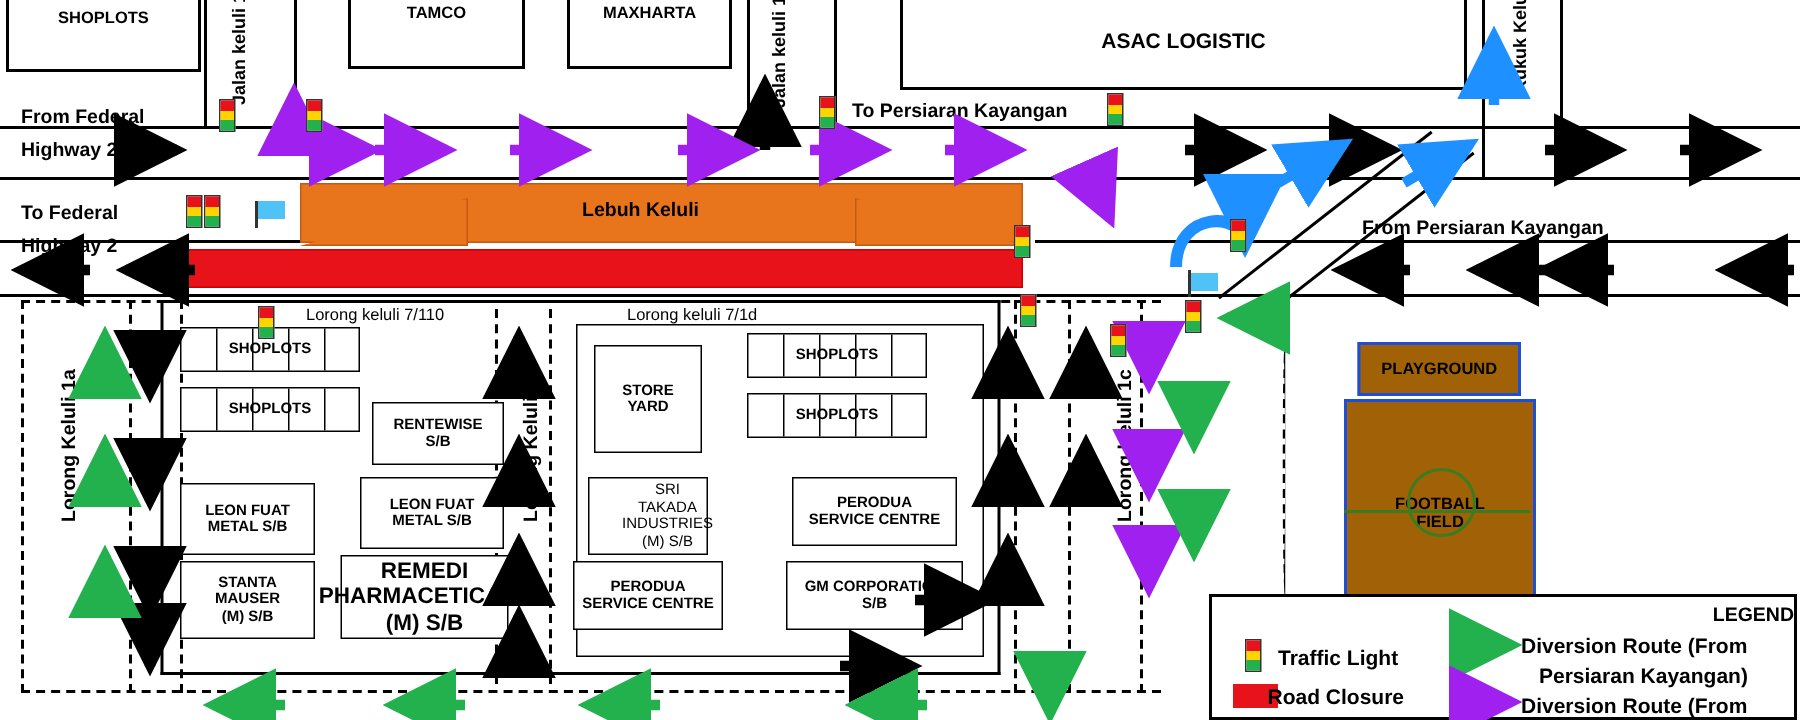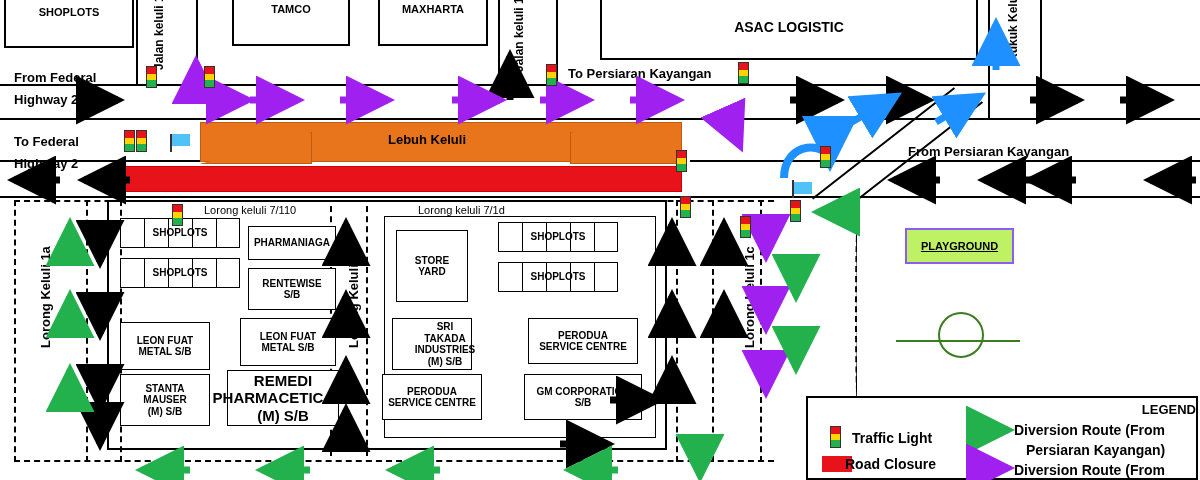--- a/index.html
+++ b/index.html
@@ -11,21 +11,21 @@
        display:flex;align-items:center;justify-content:center;text-align:center;
        font-size:11px;line-height:1.15;font-weight:700;padding:1px;}
   .blk.thin{border-width:1px;font-weight:400;}
   .lbl{position:absolute;font-size:11px;font-weight:700;white-space:nowrap;}
   .lbl.sm{font-size:10px;font-weight:400;}
   .road{position:absolute;background:#000;}
   .dash{position:absolute;border-top:2px dashed #000;}
   .dashv{position:absolute;border-left:2px dashed #000;}
   .orange{position:absolute;background:#e8741c;border:1px solid #c25a10;}
   .redbar{position:absolute;background:#e8131a;border:1px solid #c00;}
-  .green{position:absolute;background:#bef264;border:2px solid #8b5cf6;text-decoration:underline;}
+  .green{position:absolute;background:#a16207;border:2px solid #1d4ed8;}
   .vline{position:absolute;background:#000;}
 
   .tl{position:absolute;width:9px;height:20px;border:1px solid #333;background:#fff;}
   .tl b{display:block;height:33.33%;}
   .tl .r{background:#e8131a}.tl .y{background:#ffd400}.tl .gg{background:#22b14c}
 
   .flag{position:absolute;width:18px;height:12px;background:#4fc3f7;}
   .flagpole{position:absolute;width:2px;height:18px;background:#333;}
 
   .legend{position:absolute;left:806px;top:396px;width:392px;height:84px;
@@ -151,23 +151,20 @@
 
   <div class="vline" style="left:144px;top:219px;width:1px;height:28px;"></div>
   <div class="vline" style="left:168px;top:219px;width:1px;height:28px;"></div>
   <div class="vline" style="left:192px;top:219px;width:1px;height:28px;"></div>
   <div class="vline" style="left:216px;top:219px;width:1px;height:28px;"></div>
   <div class="vline" style="left:144px;top:259px;width:1px;height:28px;"></div>
   <div class="vline" style="left:168px;top:259px;width:1px;height:28px;"></div>
   <div class="vline" style="left:192px;top:259px;width:1px;height:28px;"></div>
   <div class="vline" style="left:216px;top:259px;width:1px;height:28px;"></div>
 
-  <div class="blk thin" style="left:248px;top:226px;width:88px;height:34px;font-size:10px;font-weight:700;">
-    <span>PHARMANIAGA</span>
-  </div>
   <div class="blk thin" style="left:248px;top:268px;width:88px;height:42px;font-size:10px;font-weight:700;flex-direction:column;">
     <span>RENTEWISE</span>
     <span>S/B</span>
   </div>
 
   <div class="blk thin" style="left:120px;top:322px;width:90px;height:48px;font-size:10px;font-weight:700;flex-direction:column;">
     <span>LEON FUAT</span>
     <span>METAL S/B</span>
   </div>
   <div class="blk thin" style="left:120px;top:374px;width:90px;height:52px;font-size:10px;font-weight:700;flex-direction:column;">
@@ -184,21 +181,21 @@
     <span>PHARMACETICALS</span>
     <span>(M) S/B</span>
   </div>
 
   <div class="blk thin" style="left:384px;top:216px;width:272px;height:222px;background:transparent;"></div>
 
   <div class="blk thin" style="left:396px;top:230px;width:72px;height:72px;font-size:10px;font-weight:700;flex-direction:column;">
     <span>STORE</span>
     <span>YARD</span>
   </div>
-  <div class="blk thin" style="left:392px;top:318px;width:80px;height:52px;font-size:10px;font-weight:700;flex-direction:column;padding-left:27px;">
+  <div class="blk thin" style="left:392px;top:318px;width:80px;height:52px;font-size:10px;font-weight:400;flex-direction:column;padding-left:27px;">
     <span>SRI TAKADA</span>
     <span>INDUSTRIES</span>
     <span>(M) S/B</span>
   </div>
   <div class="blk thin" style="left:382px;top:374px;width:100px;height:46px;font-size:10px;font-weight:700;flex-direction:column;">
     <span>PERODUA</span>
     <span>SERVICE CENTRE</span>
   </div>
 
   <div class="blk thin" style="left:498px;top:222px;width:120px;height:30px;font-size:10px;font-weight:700;">
@@ -220,20 +217,24 @@
     <span>PERODUA</span>
     <span>SERVICE CENTRE</span>
   </div>
   <div class="blk thin" style="left:524px;top:374px;width:118px;height:46px;font-size:10px;font-weight:700;flex-direction:column;">
     <span>GM CORPORATION</span>
     <span>S/B</span>
   </div>
 
   <div class="green" style="left:905px;top:228px;width:105px;height:32px;display:flex;align-items:center;justify-content:center;font-size:11px;font-weight:700;">
     <span>PLAYGROUND</span>
+  </div>
+  <div class="green" style="left:896px;top:266px;width:124px;height:148px;display:flex;flex-direction:column;align-items:center;justify-content:center;font-size:11px;font-weight:700;">
+    <span>FOOTBALL</span>
+    <span>FIELD</span>
   </div>
   <div style="position:absolute;left:938px;top:312px;width:42px;height:42px;border:2px solid #3a7d1e;border-radius:50%;"></div>
   <div style="position:absolute;left:896px;top:340px;width:124px;height:2px;background:#3a7d1e;"></div>
 
   <div class="road" style="left:838px;top:196px;width:2px;height:2px;"></div>
   <div style="position:absolute;left:812px;top:198px;width:180px;height:2px;background:#000;transform:rotate(-38deg);transform-origin:left top;"></div>
   <div style="position:absolute;left:840px;top:212px;width:180px;height:2px;background:#000;transform:rotate(-38deg);transform-origin:left top;"></div>
   <div style="position:absolute;left:855px;top:222px;width:2px;height:180px;background:#000;border-radius:50%;
               border-left:2px dashed #000;background:transparent;"></div>
 

